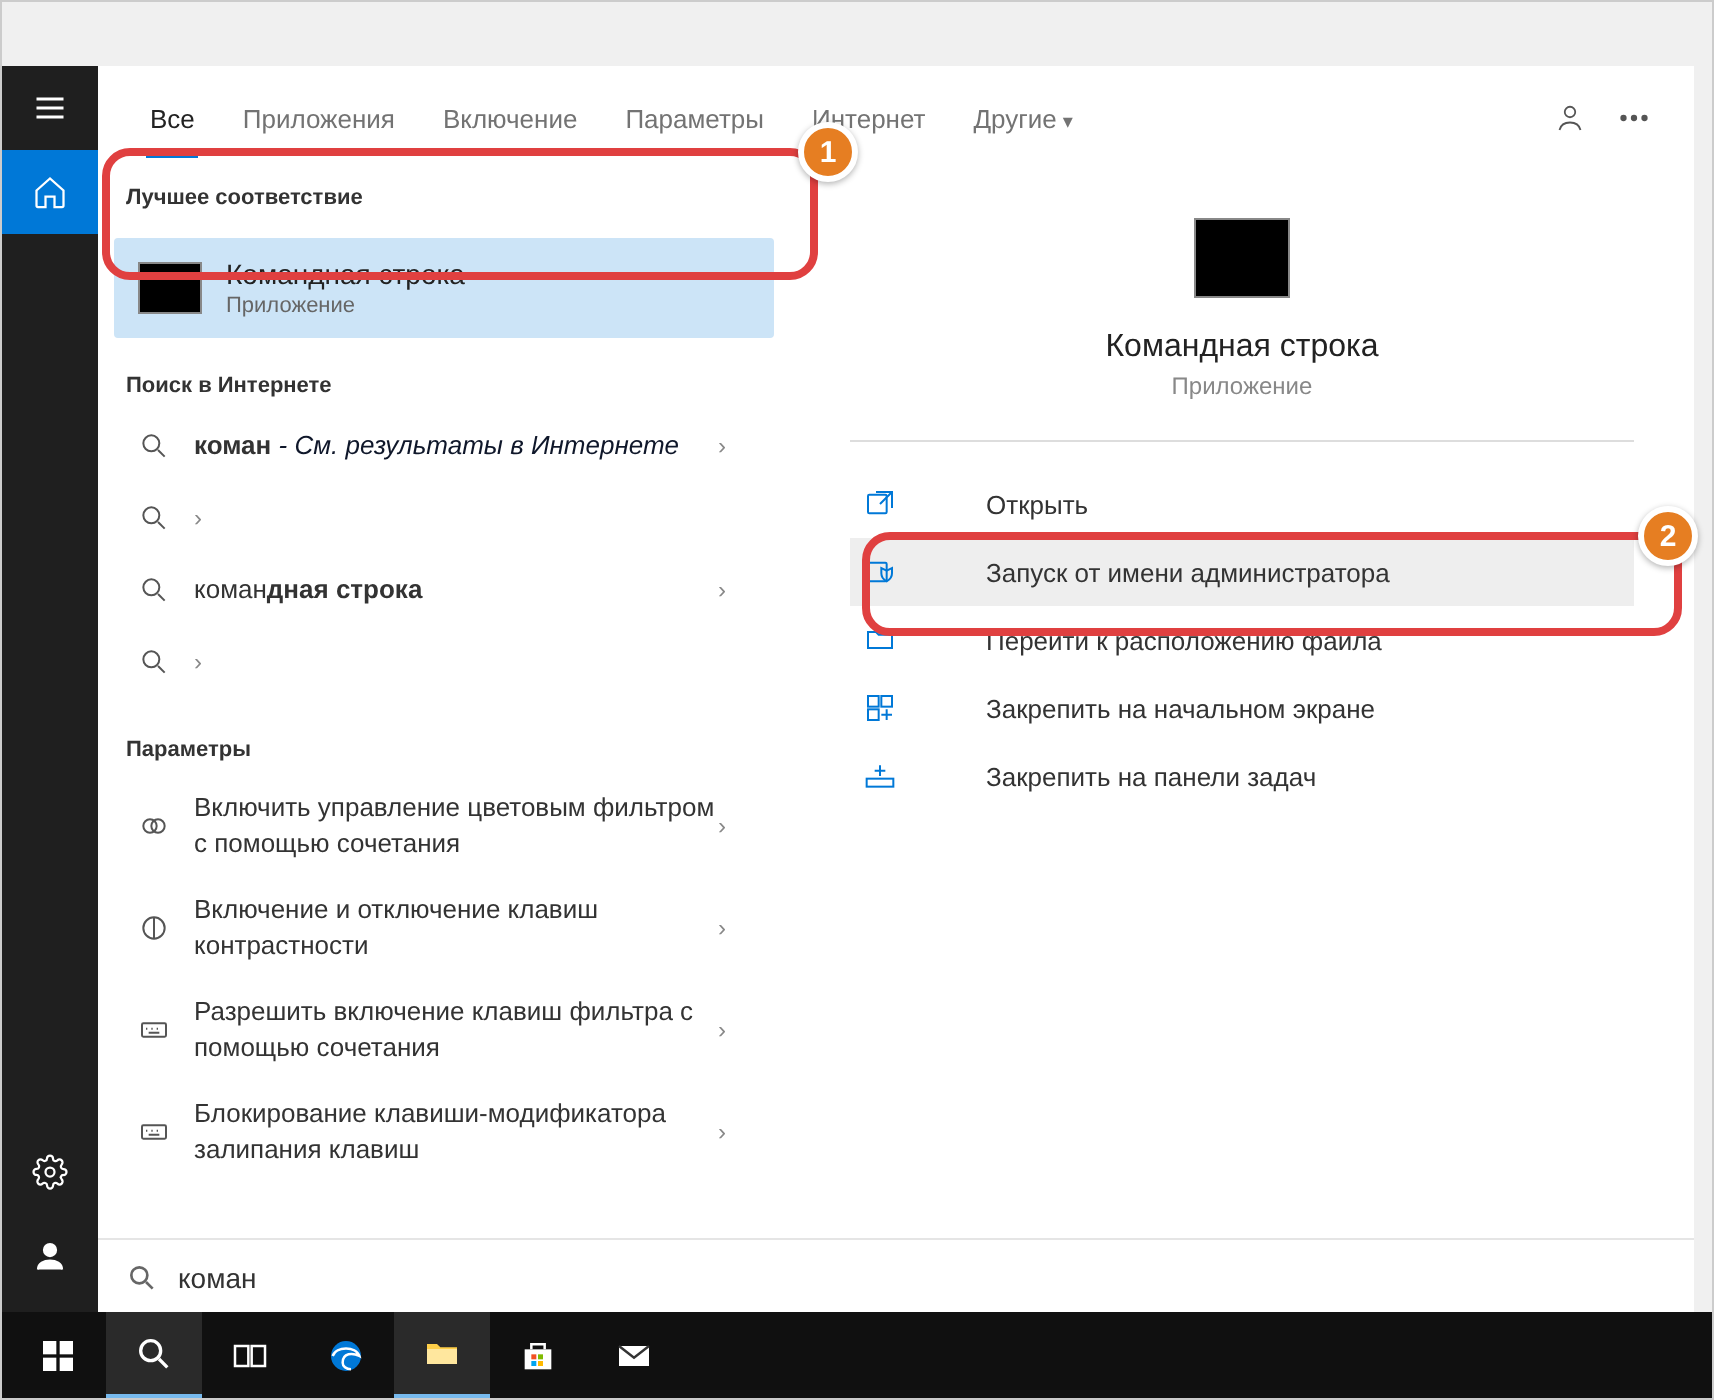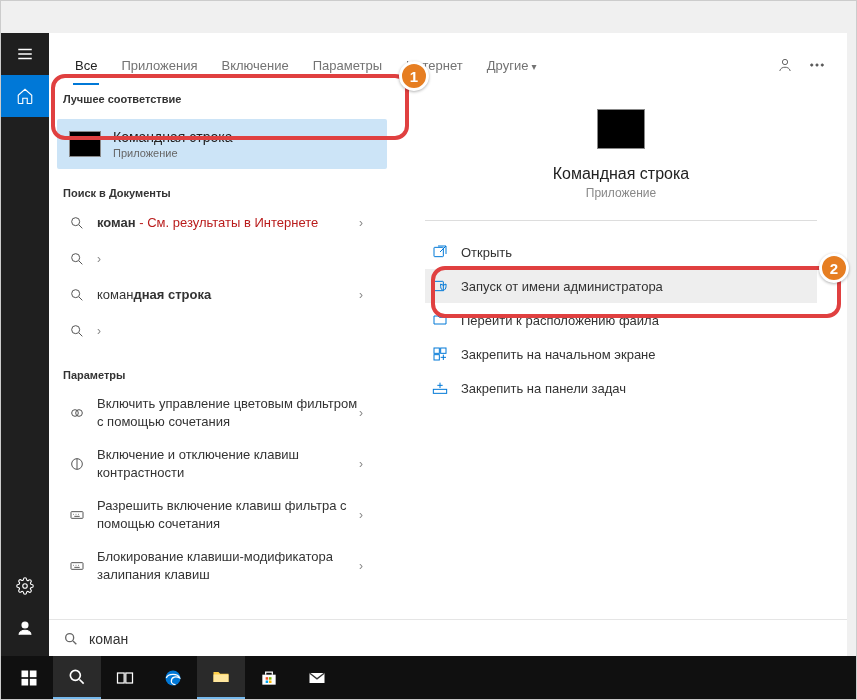--- a/index.html
+++ b/index.html
@@ -16,21 +16,21 @@
 .rail-bottom { margin-top: auto; margin-bottom: 8px; }
 .rail-item { width: 48px; height: 42px; display: flex; align-items: center; justify-content: center; color: #fff; cursor: pointer; }
 .rail-item.active { background: #0078d7; }
 .rail-item svg { width: 18px; height: 18px; stroke: #fff; fill: none; stroke-width: 1.5; }
 .rail-item.hamburger svg { stroke-width: 2; }
 
 
 .content { flex: 1; display: flex; flex-direction: column; }
 
 
-.tabs { display: flex; align-items: flex-end; padding: 4px 14px 0 14px; height: 48px; }
+.tabs { display: flex; align-items: center; padding: 4px 14px 0 14px; height: 48px; }
 .tab { font-size: 13px; color: #737373; padding: 8px 12px; cursor: pointer; position: relative; }
 .tab.active { color: #222; }
 .tab.active::after { content: ""; position: absolute; left: 10px; right: 10px; bottom: -4px; height: 2px; background: #0078d7; }
 .tab .chev { font-size: 10px; margin-left: 3px; }
 .tabs-spacer { flex: 1; }
 .tab-icon { width: 32px; height: 32px; display: flex; align-items: center; justify-content: center; color: #555; cursor: pointer; }
 .tab-icon svg { width: 18px; height: 18px; stroke: #555; fill: none; stroke-width: 1.2; }
 
 
 .body { flex: 1; display: flex; overflow: hidden; }
@@ -53,31 +53,31 @@
 
 .num-badge { position: absolute; width: 30px; height: 30px; border-radius: 50%; background: #e67e22; border: 3px solid #fff; color: #fff; font-size: 15px; font-weight: bold; display: flex; align-items: center; justify-content: center; box-shadow: 0 1px 3px rgba(0,0,0,.3); }
 .nb1 { left: 398px; top: 60px; }
 .nb2 { left: 818px; top: 252px; }
 
 .row { display: flex; align-items: center; padding: 8px 4px; cursor: pointer; font-size: 13px; color: #333; }
 .row-icon { width: 20px; height: 20px; margin-right: 10px; display: flex; align-items: center; justify-content: center; flex-shrink: 0; }
 .row-icon svg { width: 16px; height: 16px; stroke: #555; fill: none; stroke-width: 1.5; }
 .row-text { flex: 1; line-height: 1.35; }
 .row-text .bold { font-weight: 600; }
-.row-text .light { color: #b91c1c; }
+.row-text .light { color: #0f172a; font-style: italic; }
 .row-chev { width: 18px; color: #888; font-size: 12px; }
 
 
 .preview { text-align: center; padding-top: 8px; }
 .preview-icon { width: 48px; height: 40px; background: #000; margin: 0 auto 16px auto; border: 1px solid #888; }
 .preview-title { font-size: 16px; color: #222; margin-bottom: 3px; }
 .preview-sub { font-size: 12px; color: #888; margin-bottom: 20px; }
 .divider { height: 1px; background: #ddd; margin: 10px 0 14px 0; }
 
-.action-row { display: flex; align-items: center; padding: 8px 4px; font-size: 13px; color: #333; cursor: pointer; }
+.action-row { display: flex; align-items: center; padding: 8px 4px; font-size: 13px; color: #333; cursor: pointer; gap: 32px; }
 .action-row.hl { background: #eee; }
 .action-icon { width: 22px; height: 18px; margin-right: 10px; display: flex; align-items: center; justify-content: center; }
 .action-icon svg { width: 16px; height: 16px; stroke: #0078d7; fill: none; stroke-width: 1.5; }
 
 
 .search-footer { position: absolute; left: 48px; right: 0; bottom: 0; height: 38px; display: flex; align-items: center; padding: 0 14px; border-top: 1px solid #e5e5e5; background: #fff; }
 .search-footer svg { width: 16px; height: 16px; stroke: #666; fill: none; stroke-width: 2; margin-right: 10px; }
 .search-footer input { border: none; outline: none; font-size: 14px; color: #333; flex: 1; background: transparent; }
 
 
@@ -156,21 +156,21 @@
           <div class="bm-inner">
             <div class="bm-icon"></div>
             <div>
               <div class="bm-title"><span class="bold">Коман</span>дная строка</div>
               <div class="bm-sub">Приложение</div>
             </div>
           </div>
         </div>
 
         <div class="grp">
-          <div class="grp-title">Поиск в Документы</div>
+          <div class="grp-title">Поиск в Интернете</div>
 
           <div class="row">
             <div class="row-icon">
                 <svg viewBox="0 0 24 24">
                   <circle cx="10" cy="10" r="6"></circle>
                   <path d="M20 20l-5-5"></path>
                 </svg>
               </div>
             <div class="row-text"><span class="bold">коман</span><span class="light"> - См. результаты в Интернете</span></div>
             <div class="row-chev">›</div>

